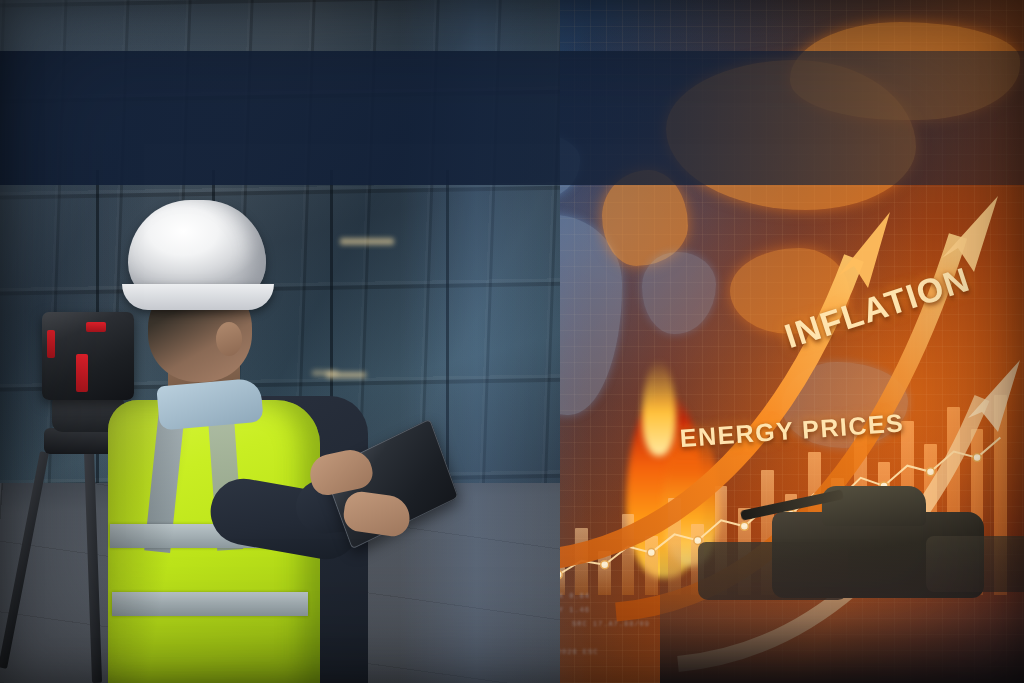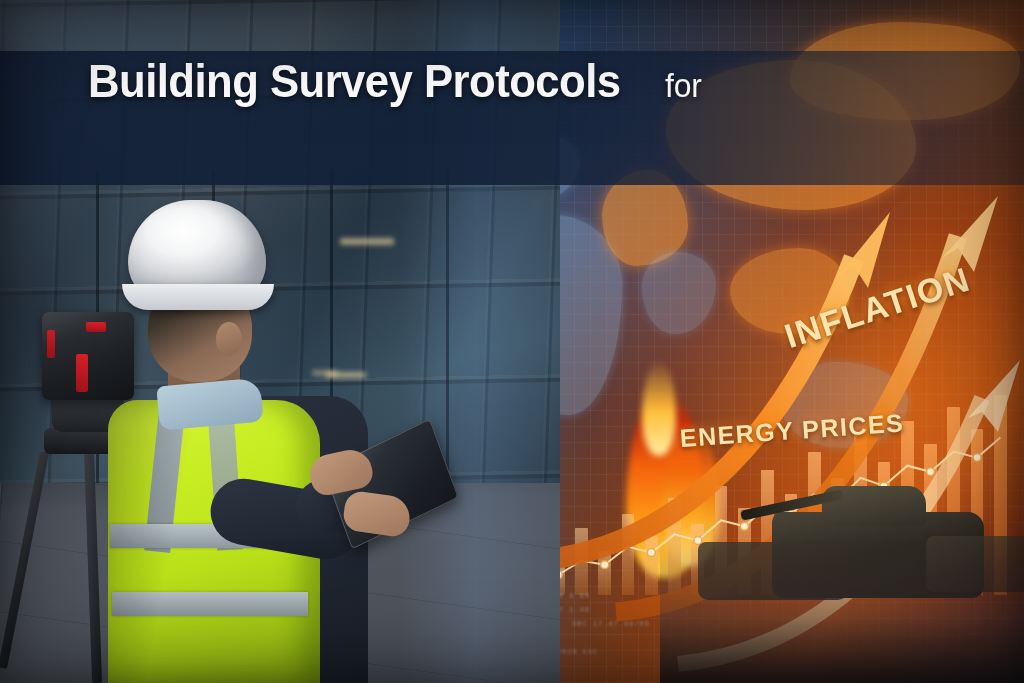--- a/index.html
+++ b/index.html
@@ -385,19 +385,16 @@
   <div class="arm" style="left:210px;top:486px;width:150px;height:66px;border-radius:34px;transform:rotate(10deg);"></div>
   <div class="arm" style="left:296px;top:478px;width:86px;height:54px;border-radius:28px;transform:rotate(-6deg);"></div>
 
   <div class="tablet"></div>
 
   <div class="hand" style="left:310px;top:452px;width:62px;height:40px;border-radius:20px 22px 16px 16px;transform:rotate(-12deg);"></div>
   <div class="hand" style="left:344px;top:494px;width:66px;height:40px;border-radius:18px 24px 18px 18px;transform:rotate(8deg);"></div>
 
   <div class="banner"></div>
   <div class="title">
-    <div class="tline">
-      <span class="t-strong">Building Survey Protocols</span><span class="t-light">for</span>
-    </div>
   </div>
 
   <div class="vignette"></div>
 </div>
 
 </body></html>

